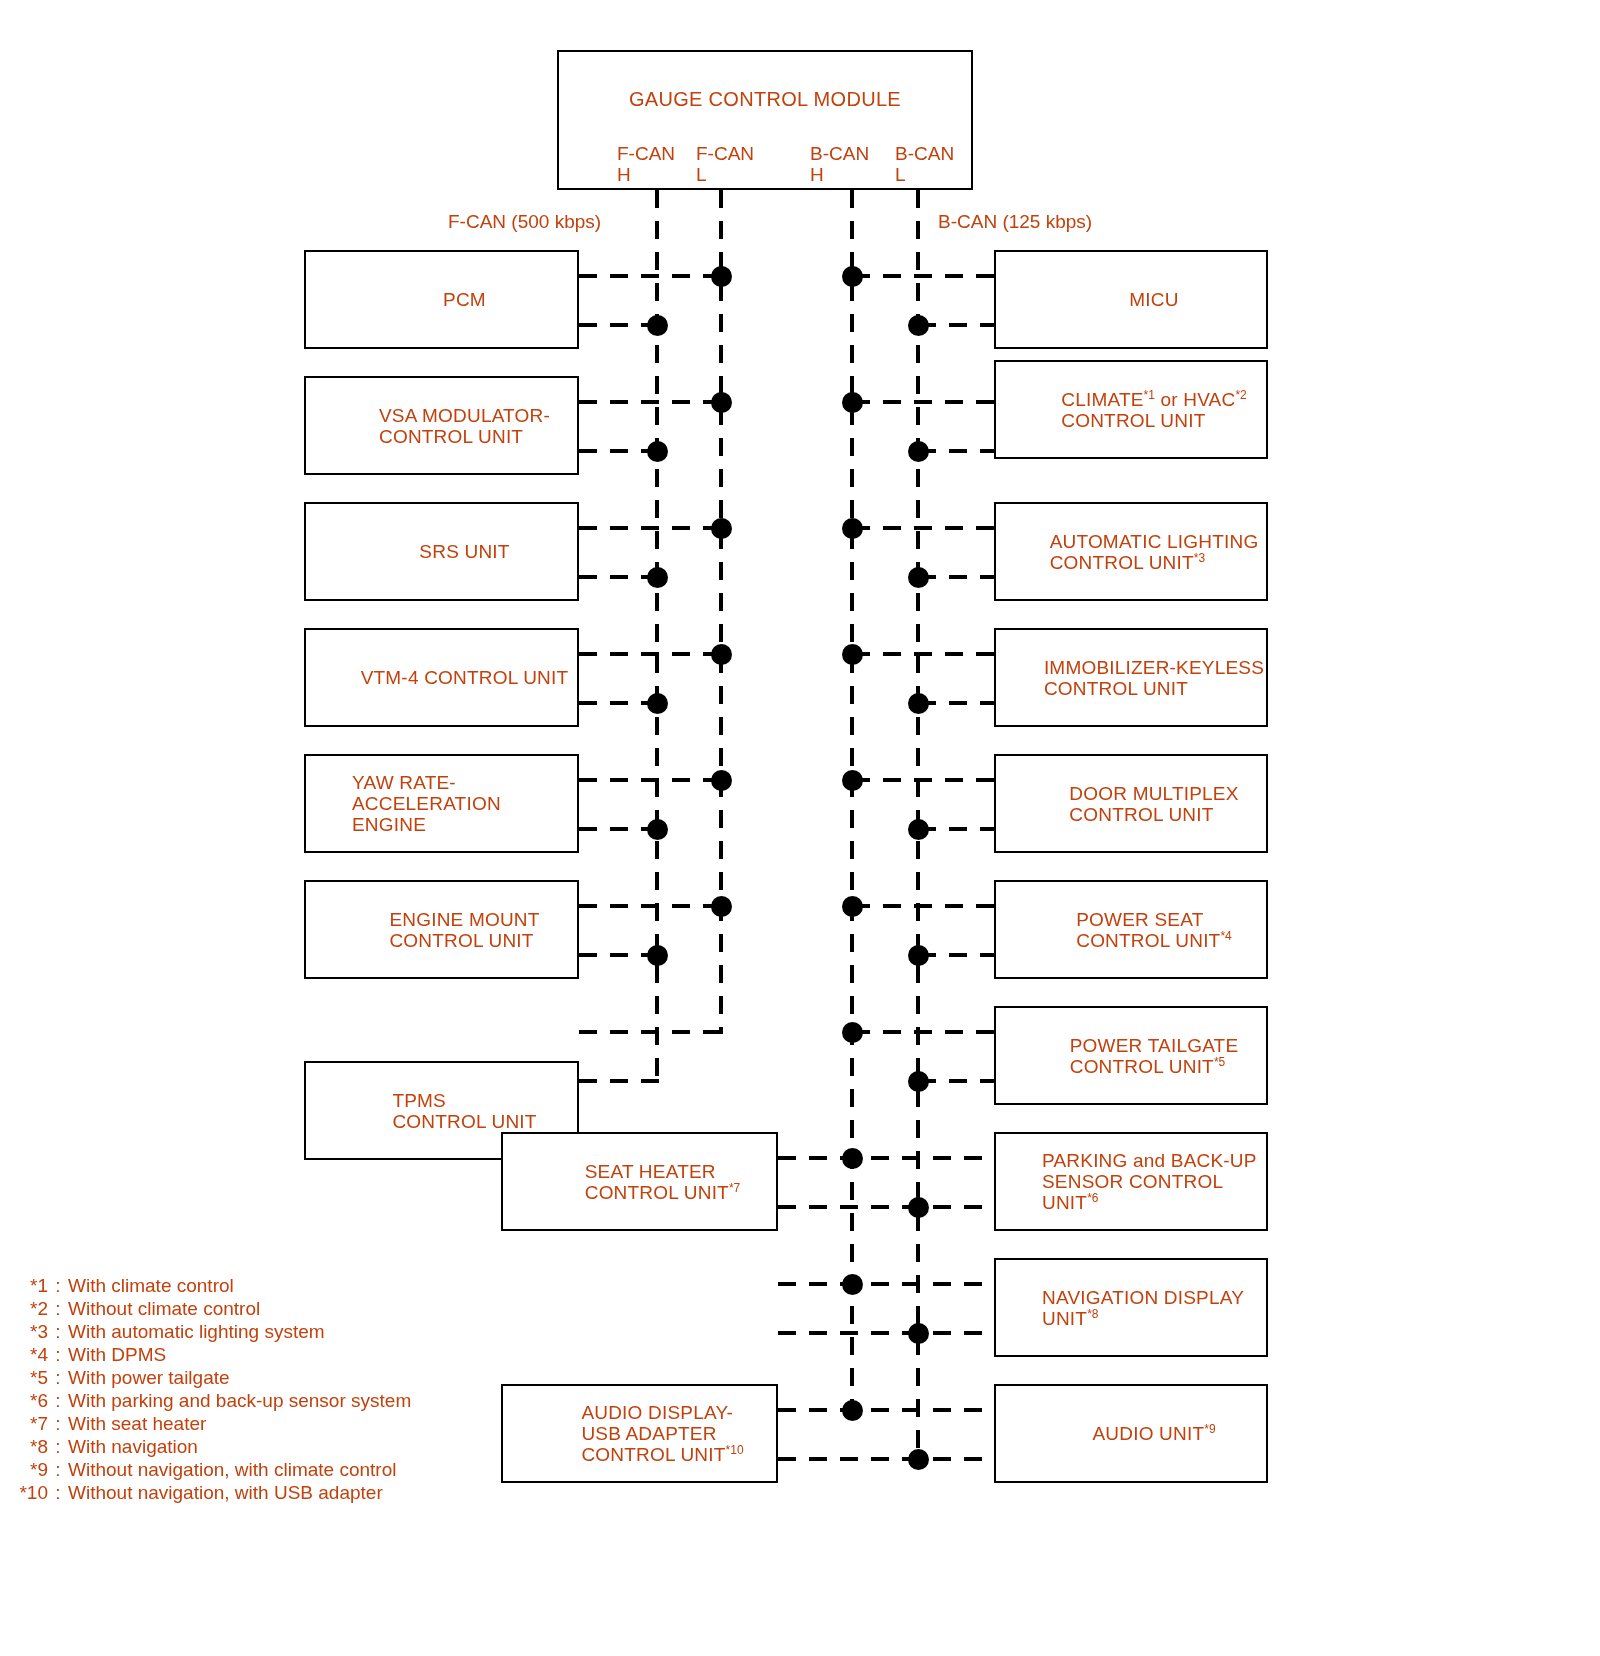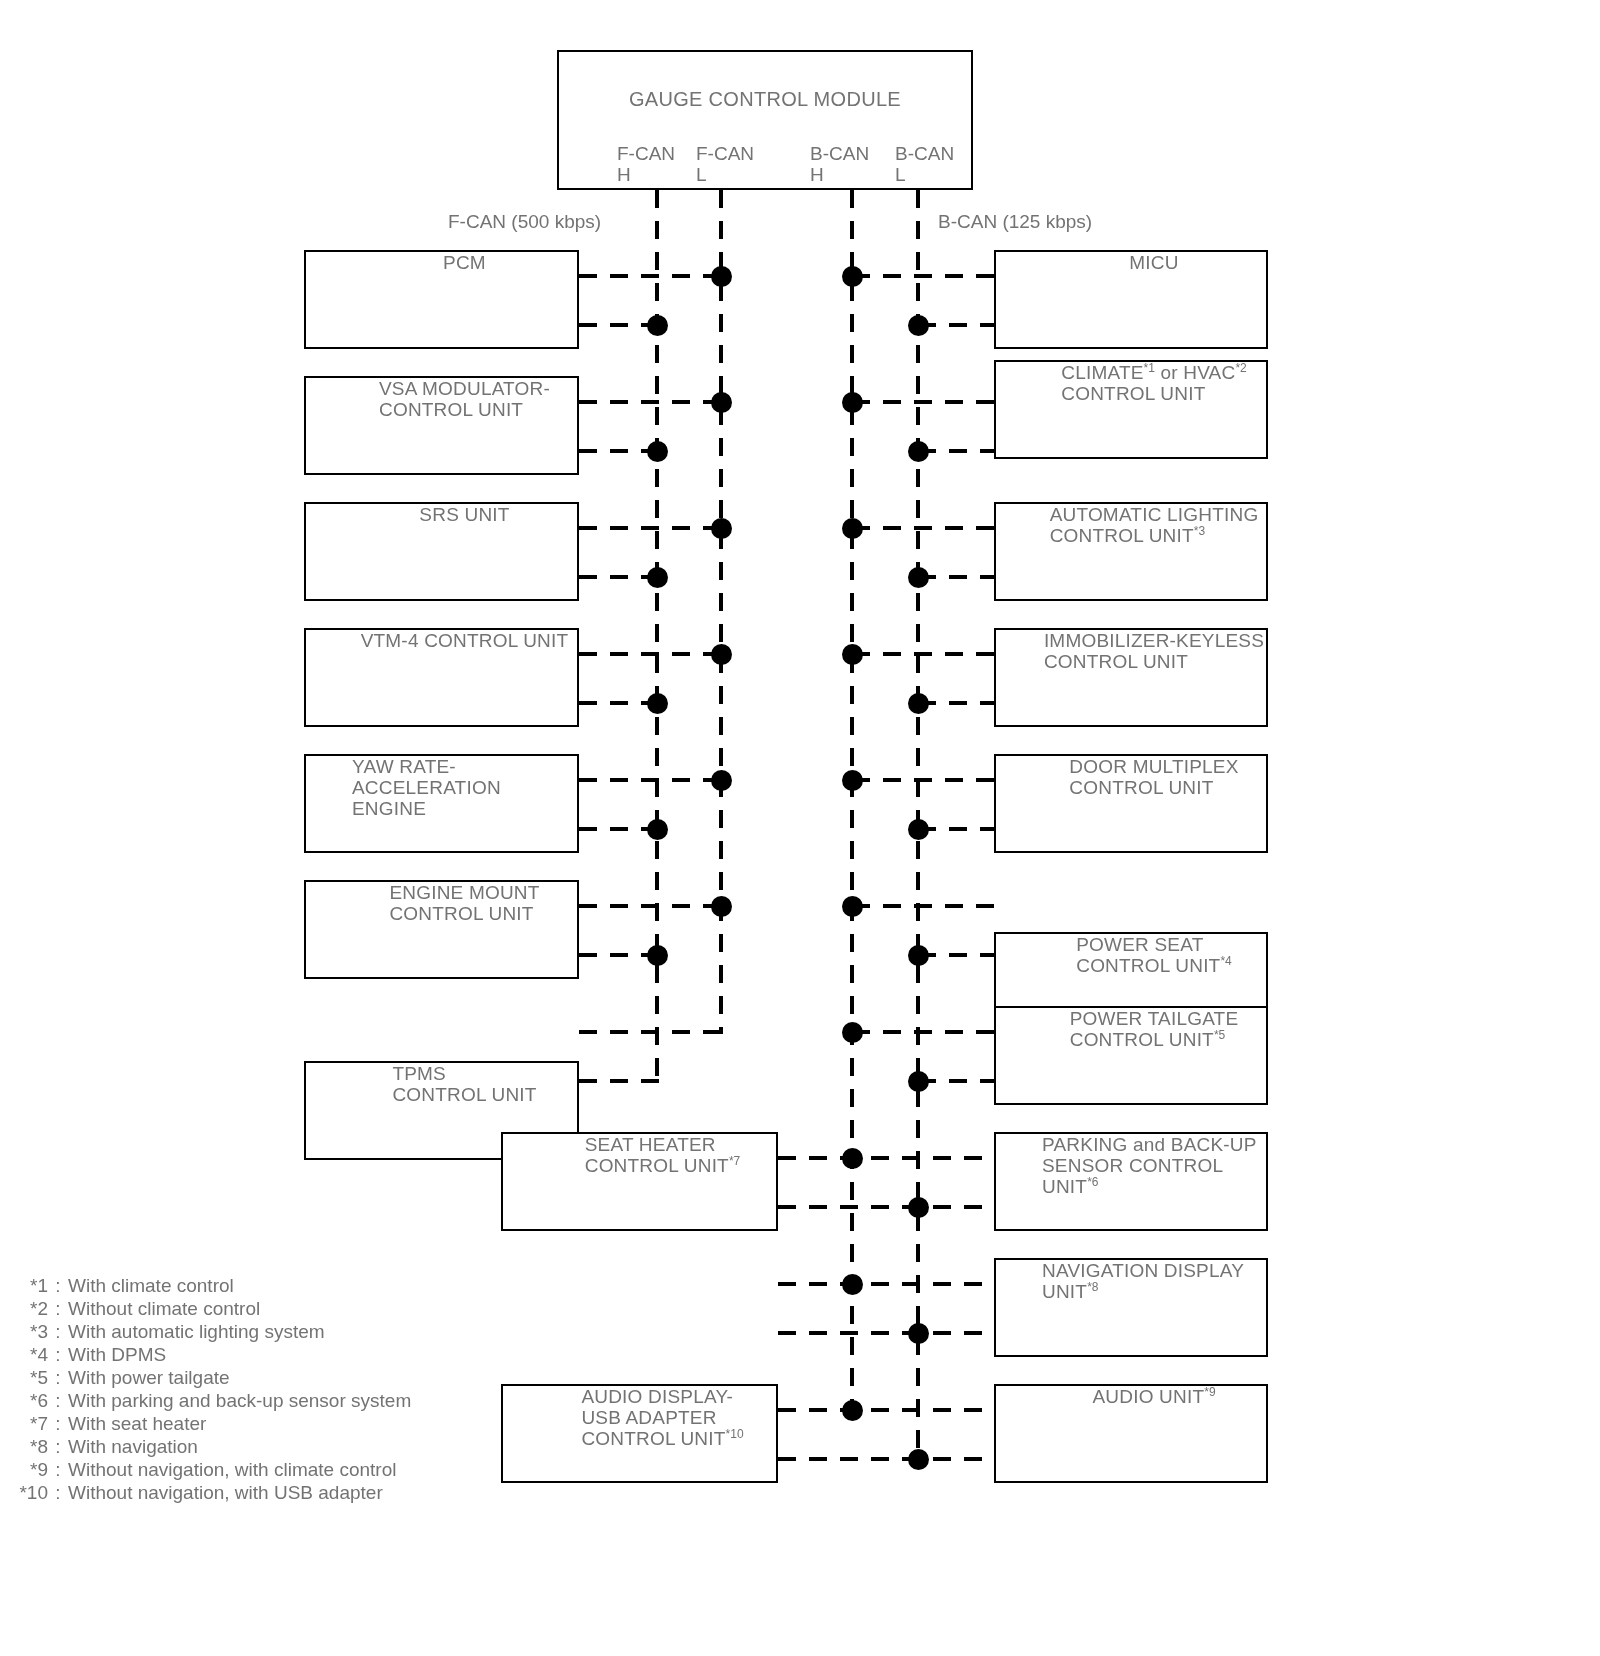--- a/index.html
+++ b/index.html
@@ -1,31 +1,31 @@
 <!DOCTYPE html>
 <html><head>
 <meta charset="utf-8">
 <style>
   html,body{margin:0;padding:0;background:#fff;}
   #cv{position:relative;width:1600px;height:1656px;background:#fff;overflow:hidden;
-      font-family:"Liberation Sans","DejaVu Sans",sans-serif;color:#737373;}
+      font-family:"Liberation Sans","DejaVu Sans",sans-serif;color:#c2410c;}
 
   
   .gauge{position:absolute;left:557px;top:50px;width:416px;height:140px;
          border:2px solid #000;box-sizing:border-box;background:#fff;}
   .gauge-title{position:absolute;left:0;top:36px;width:100%;text-align:center;
          font-size:20px;letter-spacing:.3px;}
   .pin{position:absolute;top:91px;font-size:19px;line-height:21px;white-space:nowrap;}
 
   
   .bus-label{position:absolute;top:211px;font-size:19px;white-space:nowrap;}
 
   
   .unit{position:absolute;height:99px;border:2px solid #000;box-sizing:border-box;
-        background:#fff;display:flex;justify-content:center;z-index:2;padding-left:46px;}
+        background:#fff;display:flex;align-items:center;justify-content:center;z-index:2;padding-left:46px;}
   .unit.left{left:304px;width:275px;}
   .unit.mid{left:501px;width:277px;}
   .unit.right{left:994px;width:274px;}
   .lbl{font-size:19px;line-height:21px;text-align:left;letter-spacing:.2px;}
   .lbl sup{font-size:12px;line-height:0;letter-spacing:0;}
 
   
   .vline{position:absolute;width:4px;z-index:1;
          background:repeating-linear-gradient(180deg,#000 0 18px,transparent 18px 31px);}
   .hstub{position:absolute;height:4px;z-index:1;
@@ -97,21 +97,21 @@
   </div>
   <div class="unit right" style="top:502px">
     <div class="lbl"><span>AUTOMATIC LIGHTING</span><br><span>CONTROL UNIT</span><sup>*3</sup></div>
   </div>
   <div class="unit right" style="top:628px">
     <div class="lbl"><span>IMMOBILIZER-KEYLESS</span><br><span>CONTROL UNIT</span></div>
   </div>
   <div class="unit right" style="top:754px">
     <div class="lbl"><span>DOOR MULTIPLEX</span><br><span>CONTROL UNIT</span></div>
   </div>
-  <div class="unit right" style="top:932px">
+  <div class="unit right" style="top:880px">
     <div class="lbl"><span>POWER SEAT</span><br><span>CONTROL UNIT</span><sup>*4</sup></div>
   </div>
   <div class="unit right" style="top:1006px">
     <div class="lbl"><span>POWER TAILGATE</span><br><span>CONTROL UNIT</span><sup>*5</sup></div>
   </div>
   <div class="unit right" style="top:1132px">
     <div class="lbl"><span>PARKING and BACK-UP</span><br><span>SENSOR CONTROL UNIT</span><sup>*6</sup></div>
   </div>
   <div class="unit right" style="top:1258px">
     <div class="lbl"><span>NAVIGATION DISPLAY UNIT</span><sup>*8</sup></div>

